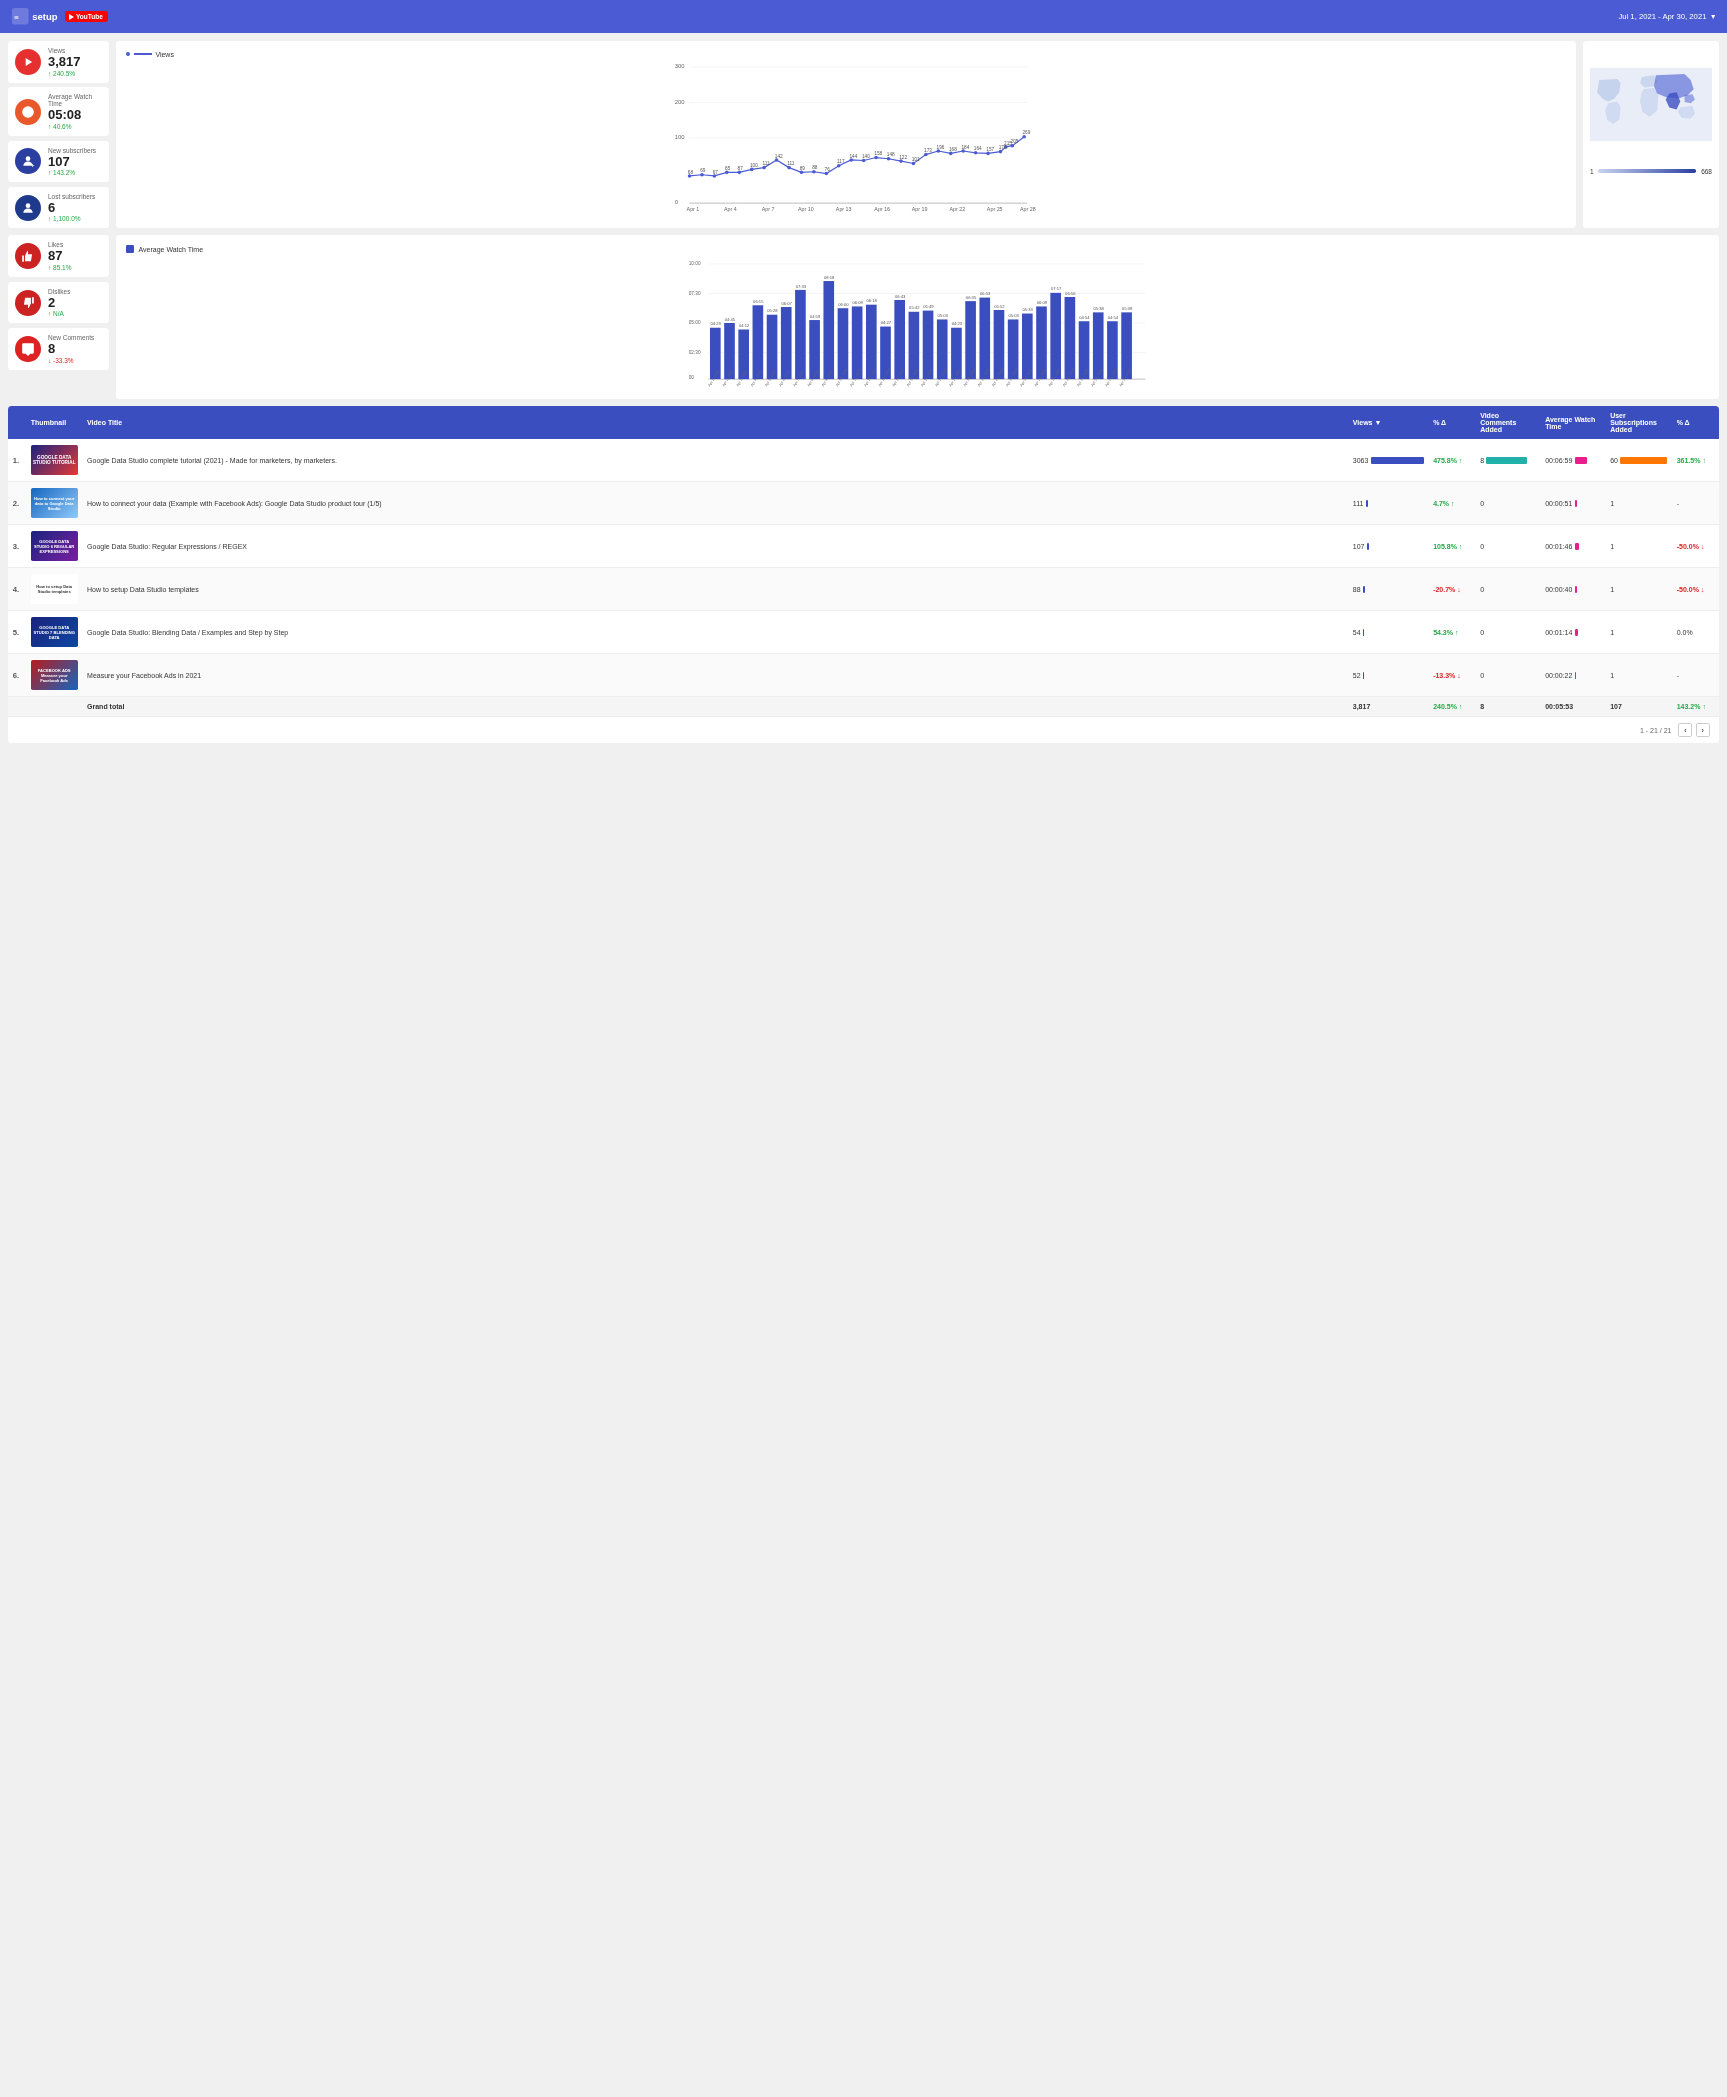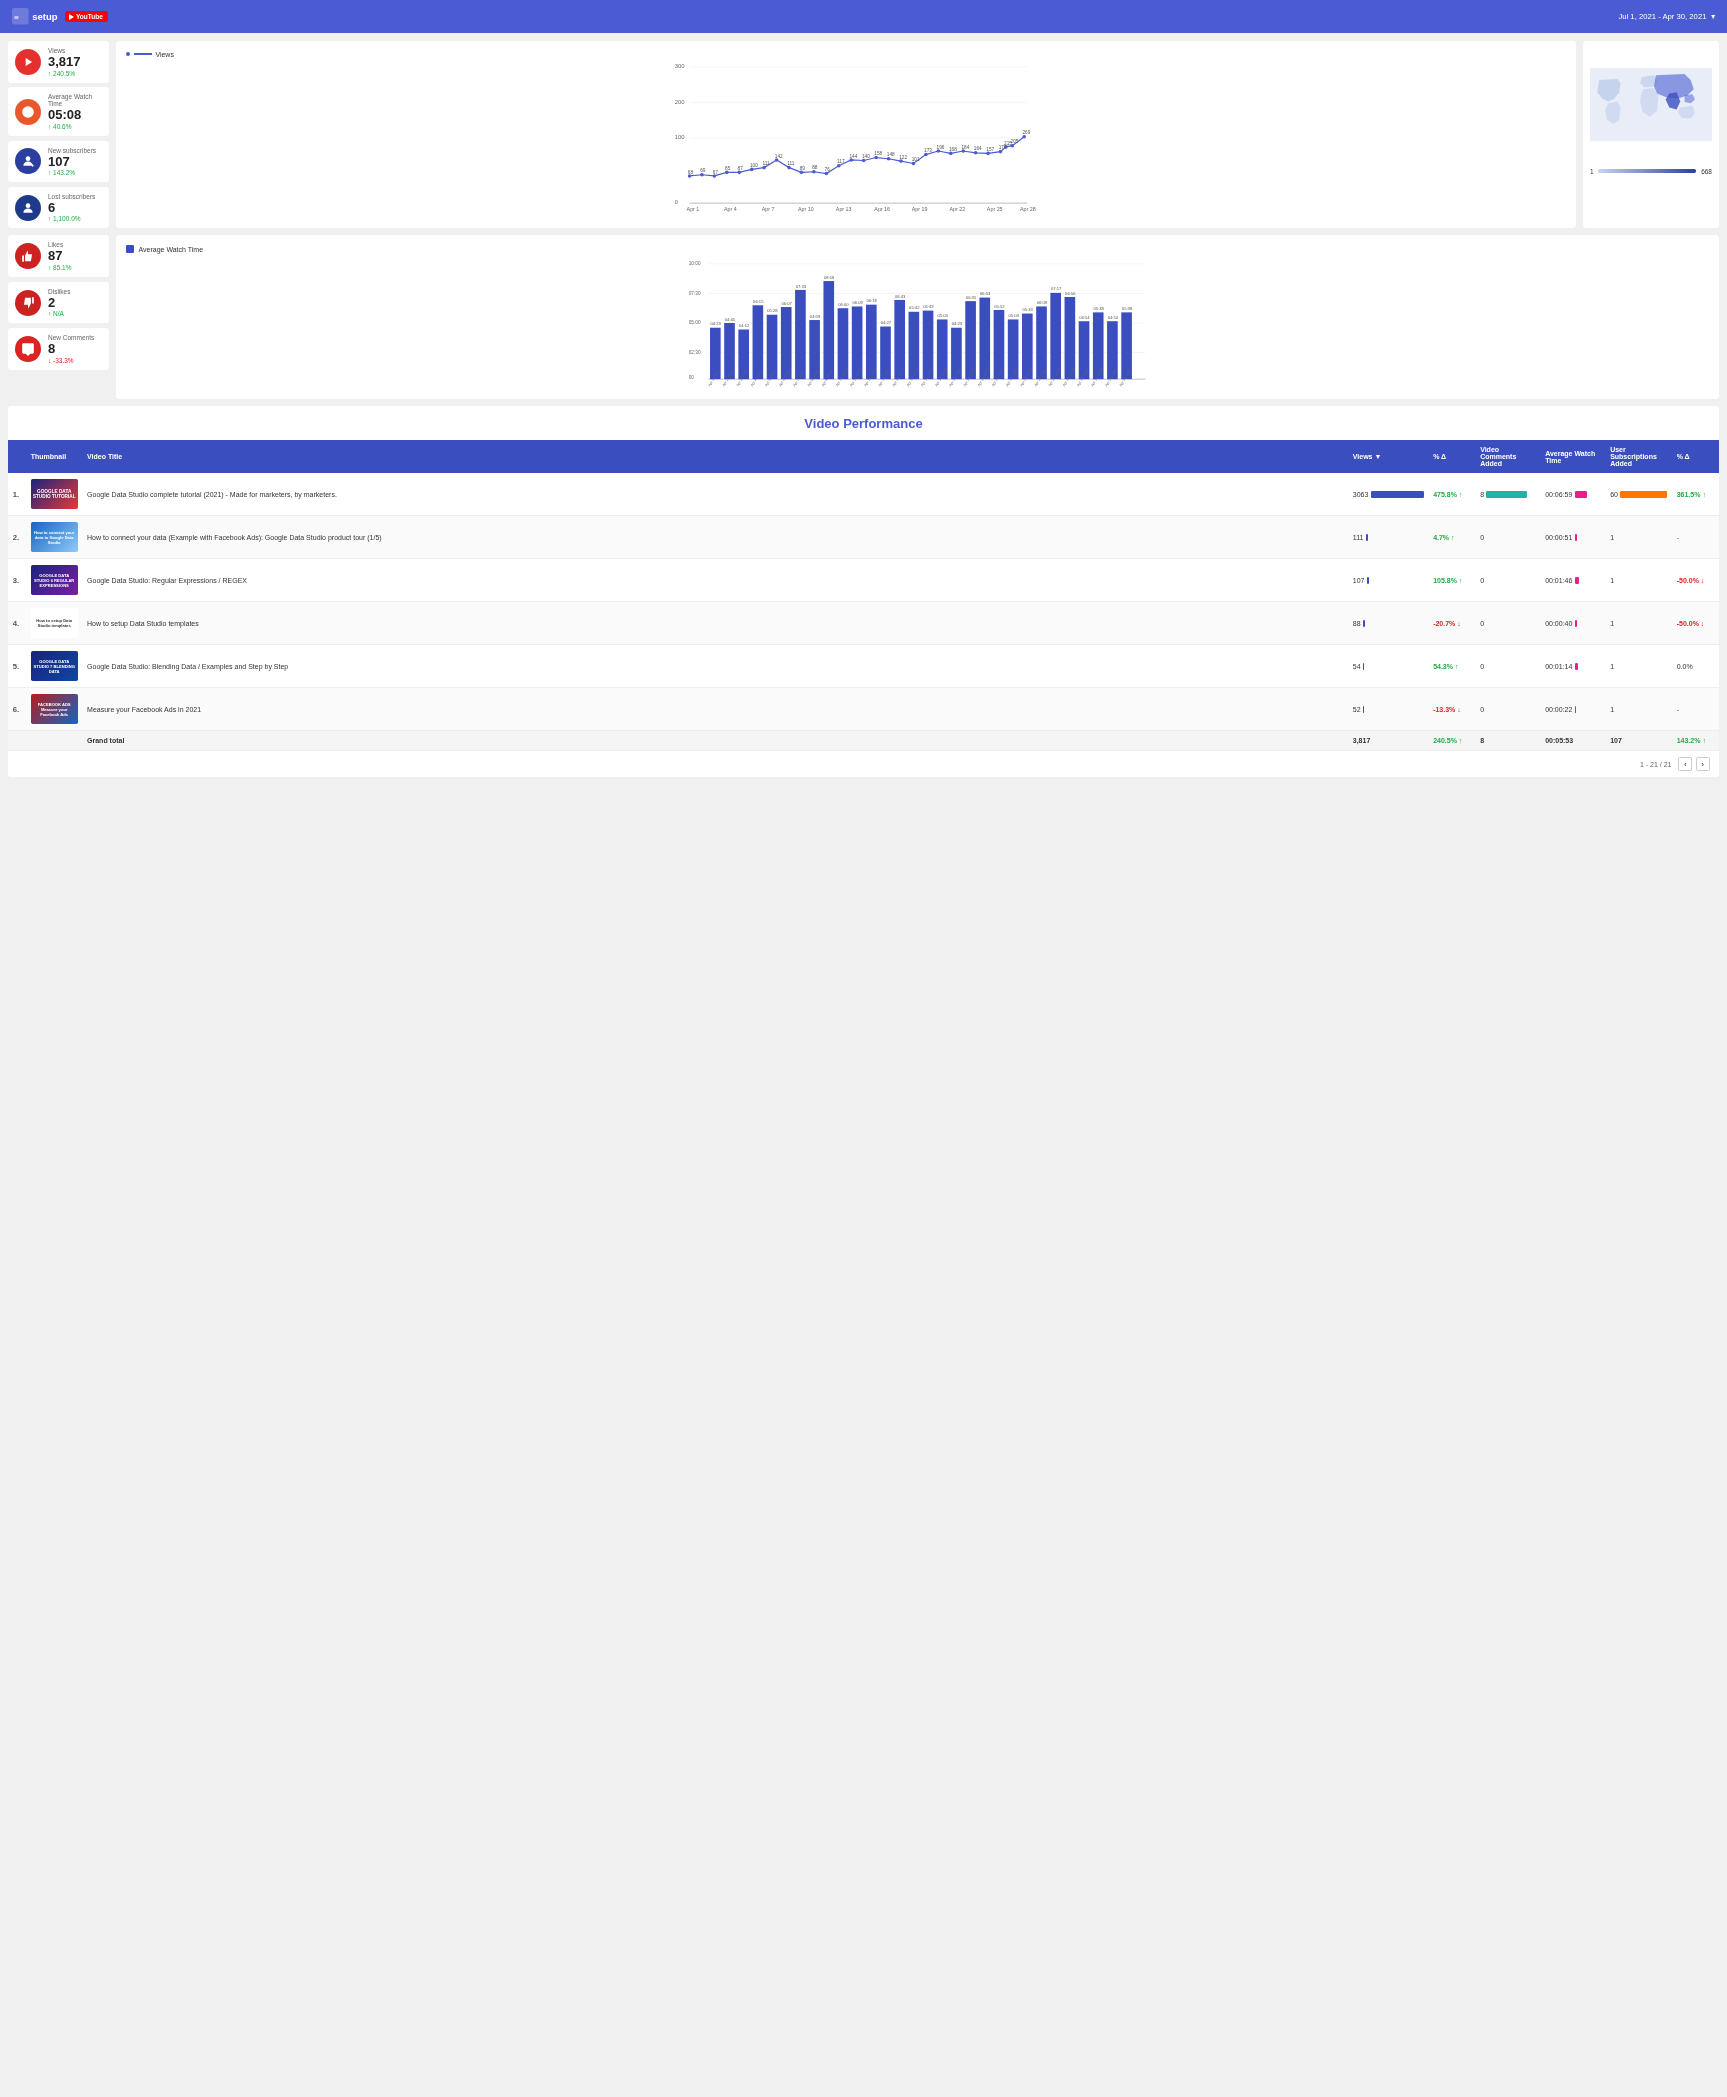--- a/index.html
+++ b/index.html
@@ -541,21 +541,20 @@
         <text x="662" y="218" font-size="6" fill="#666" transform="rotate(-60, 662, 218)">Apr 27, 2021</text>
         <text x="686" y="218" font-size="6" fill="#666" transform="rotate(-60, 686, 218)">Apr 28, 2021</text>
         <text x="710" y="218" font-size="6" fill="#666" transform="rotate(-60, 710, 218)">Apr 29, 2021</text>
         <text x="734" y="218" font-size="6" fill="#666" transform="rotate(-60, 734, 218)">Apr 30, 2021</text>
       </svg>
     </div>
 
   </div>
 
   <div class="video-section">
-    <div class="video-section-title">Video Performance</div>
     <table class="video-table">
       <thead>
         <tr>
           <th style="width:18px;"></th>
           <th style="width:53px;">Thumbnail</th>
           <th>Video Title</th>
           <th style="width:71px;">Views ▼</th>
           <th style="width:47px;">% Δ</th>
           <th style="width:65px;">Video Comments Added</th>
           <th style="width:65px;">Average Watch Time</th>

